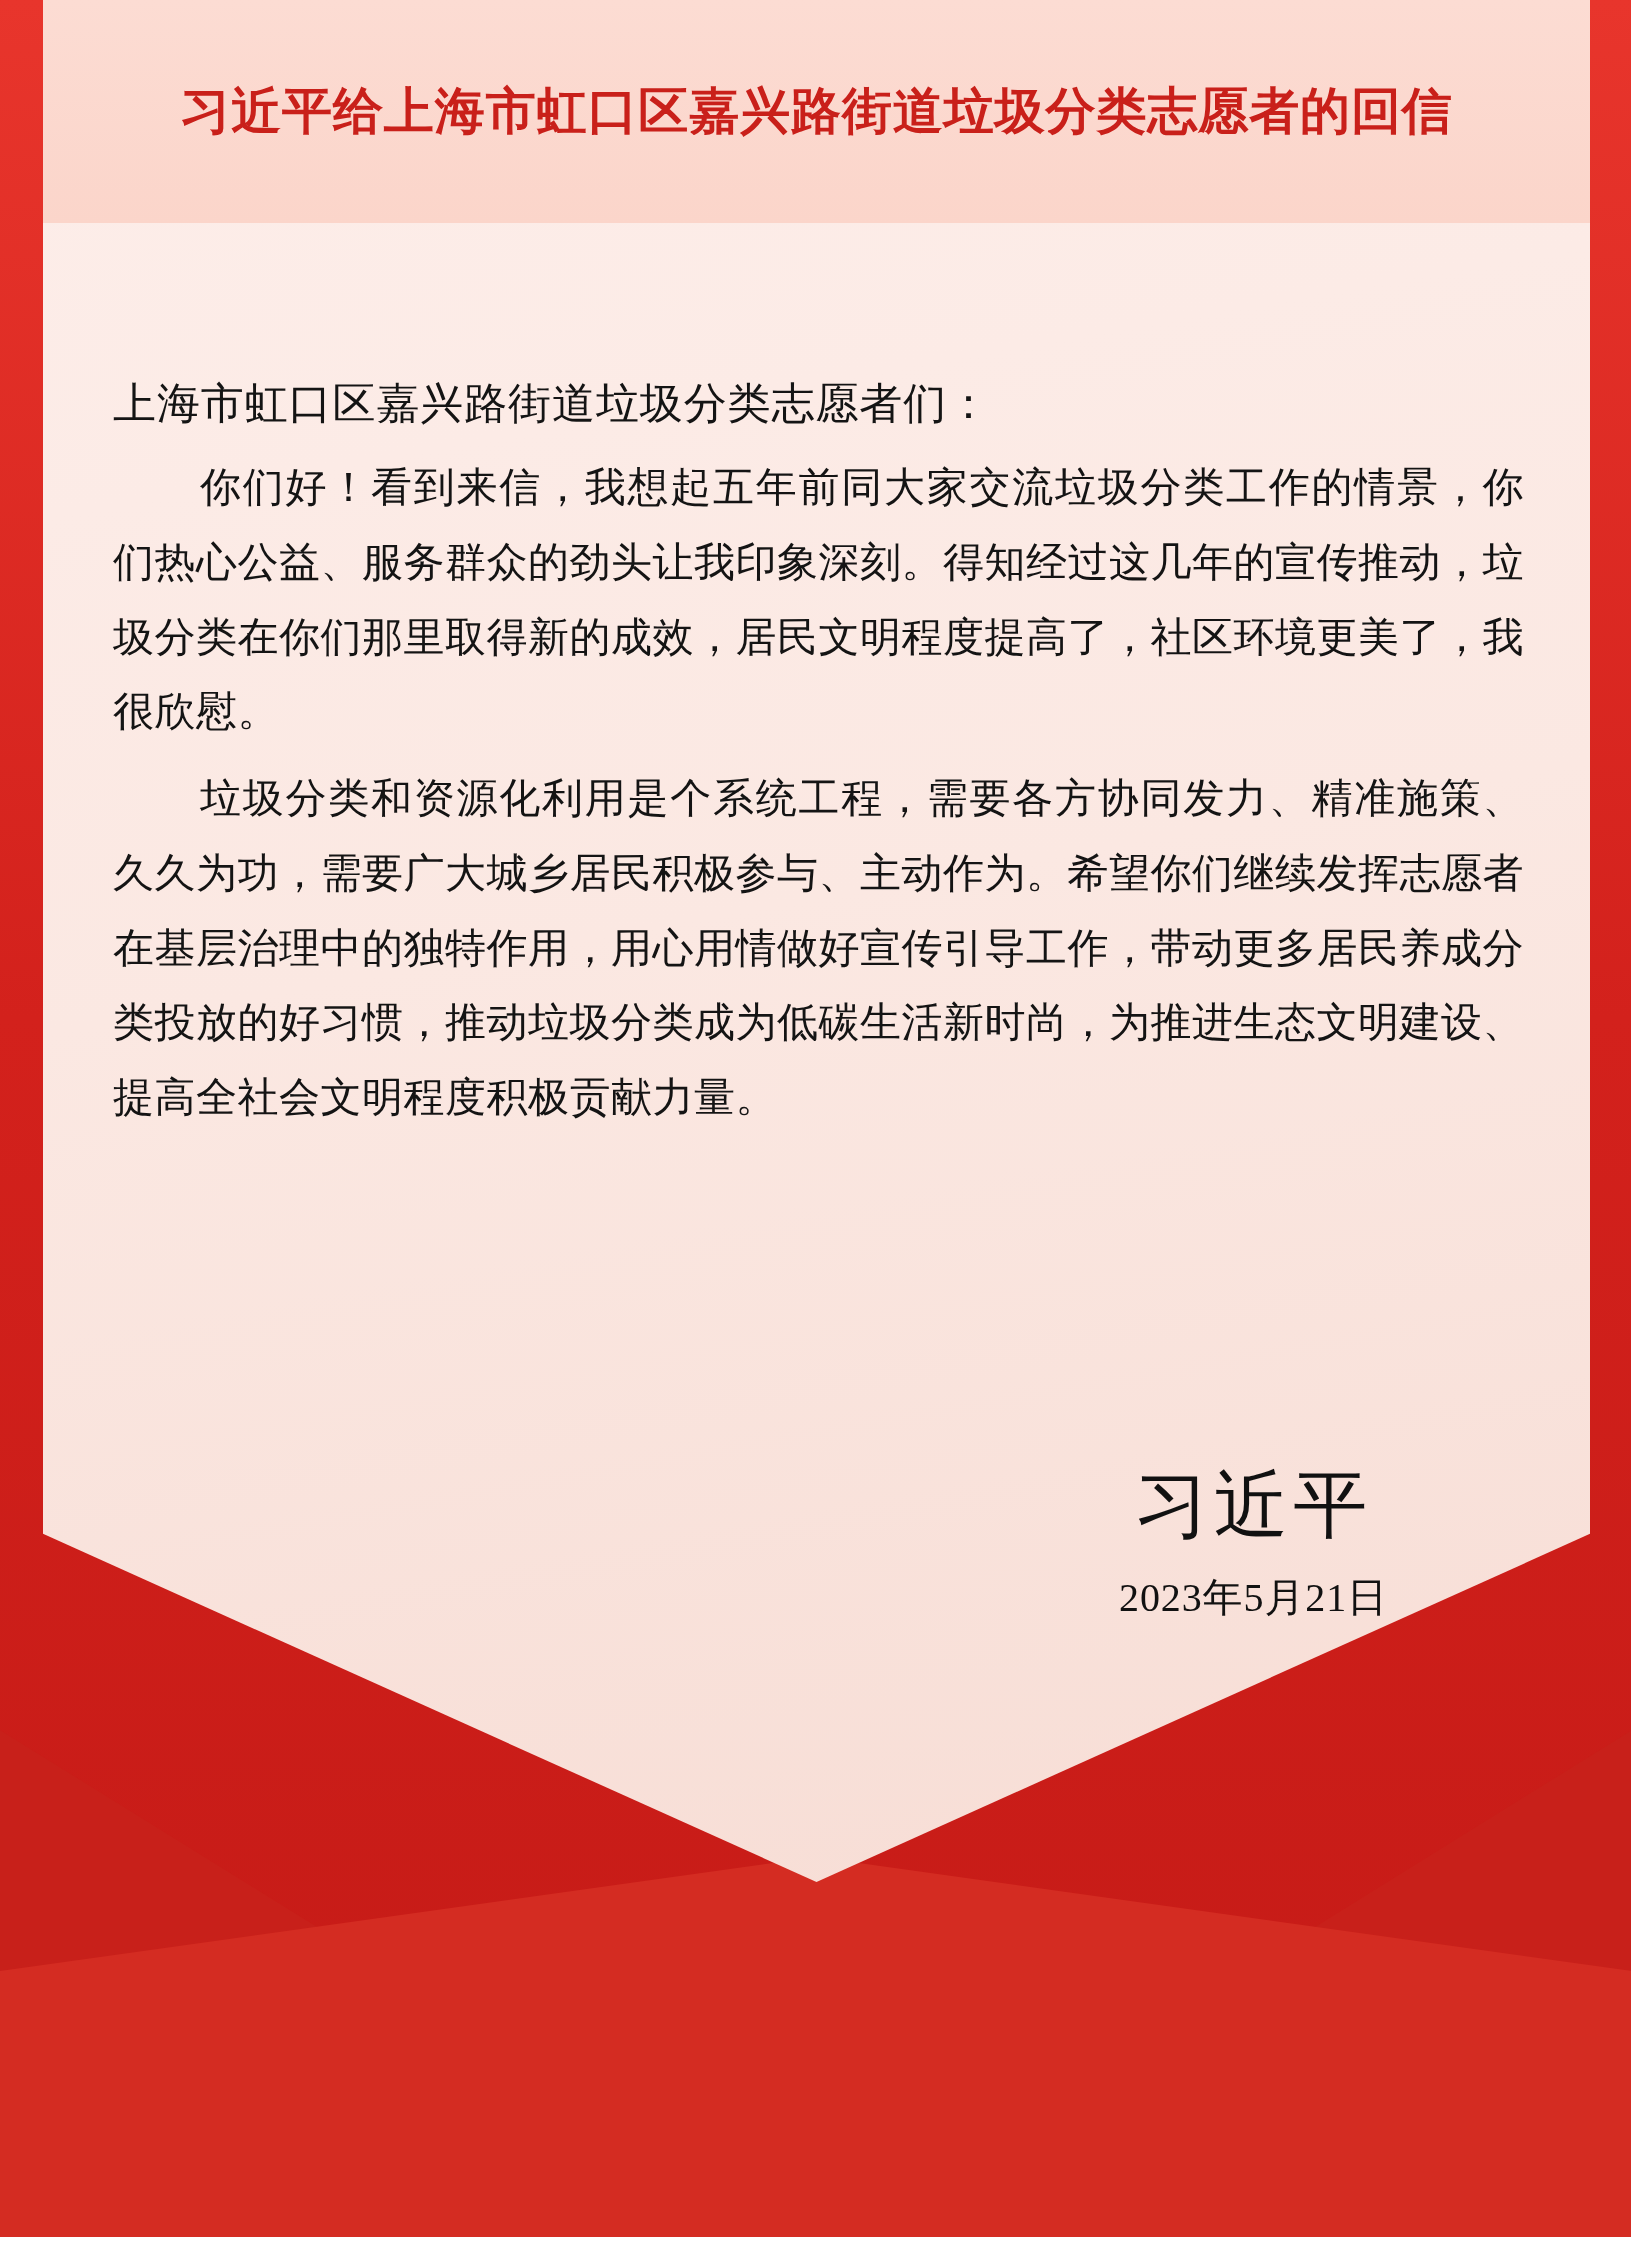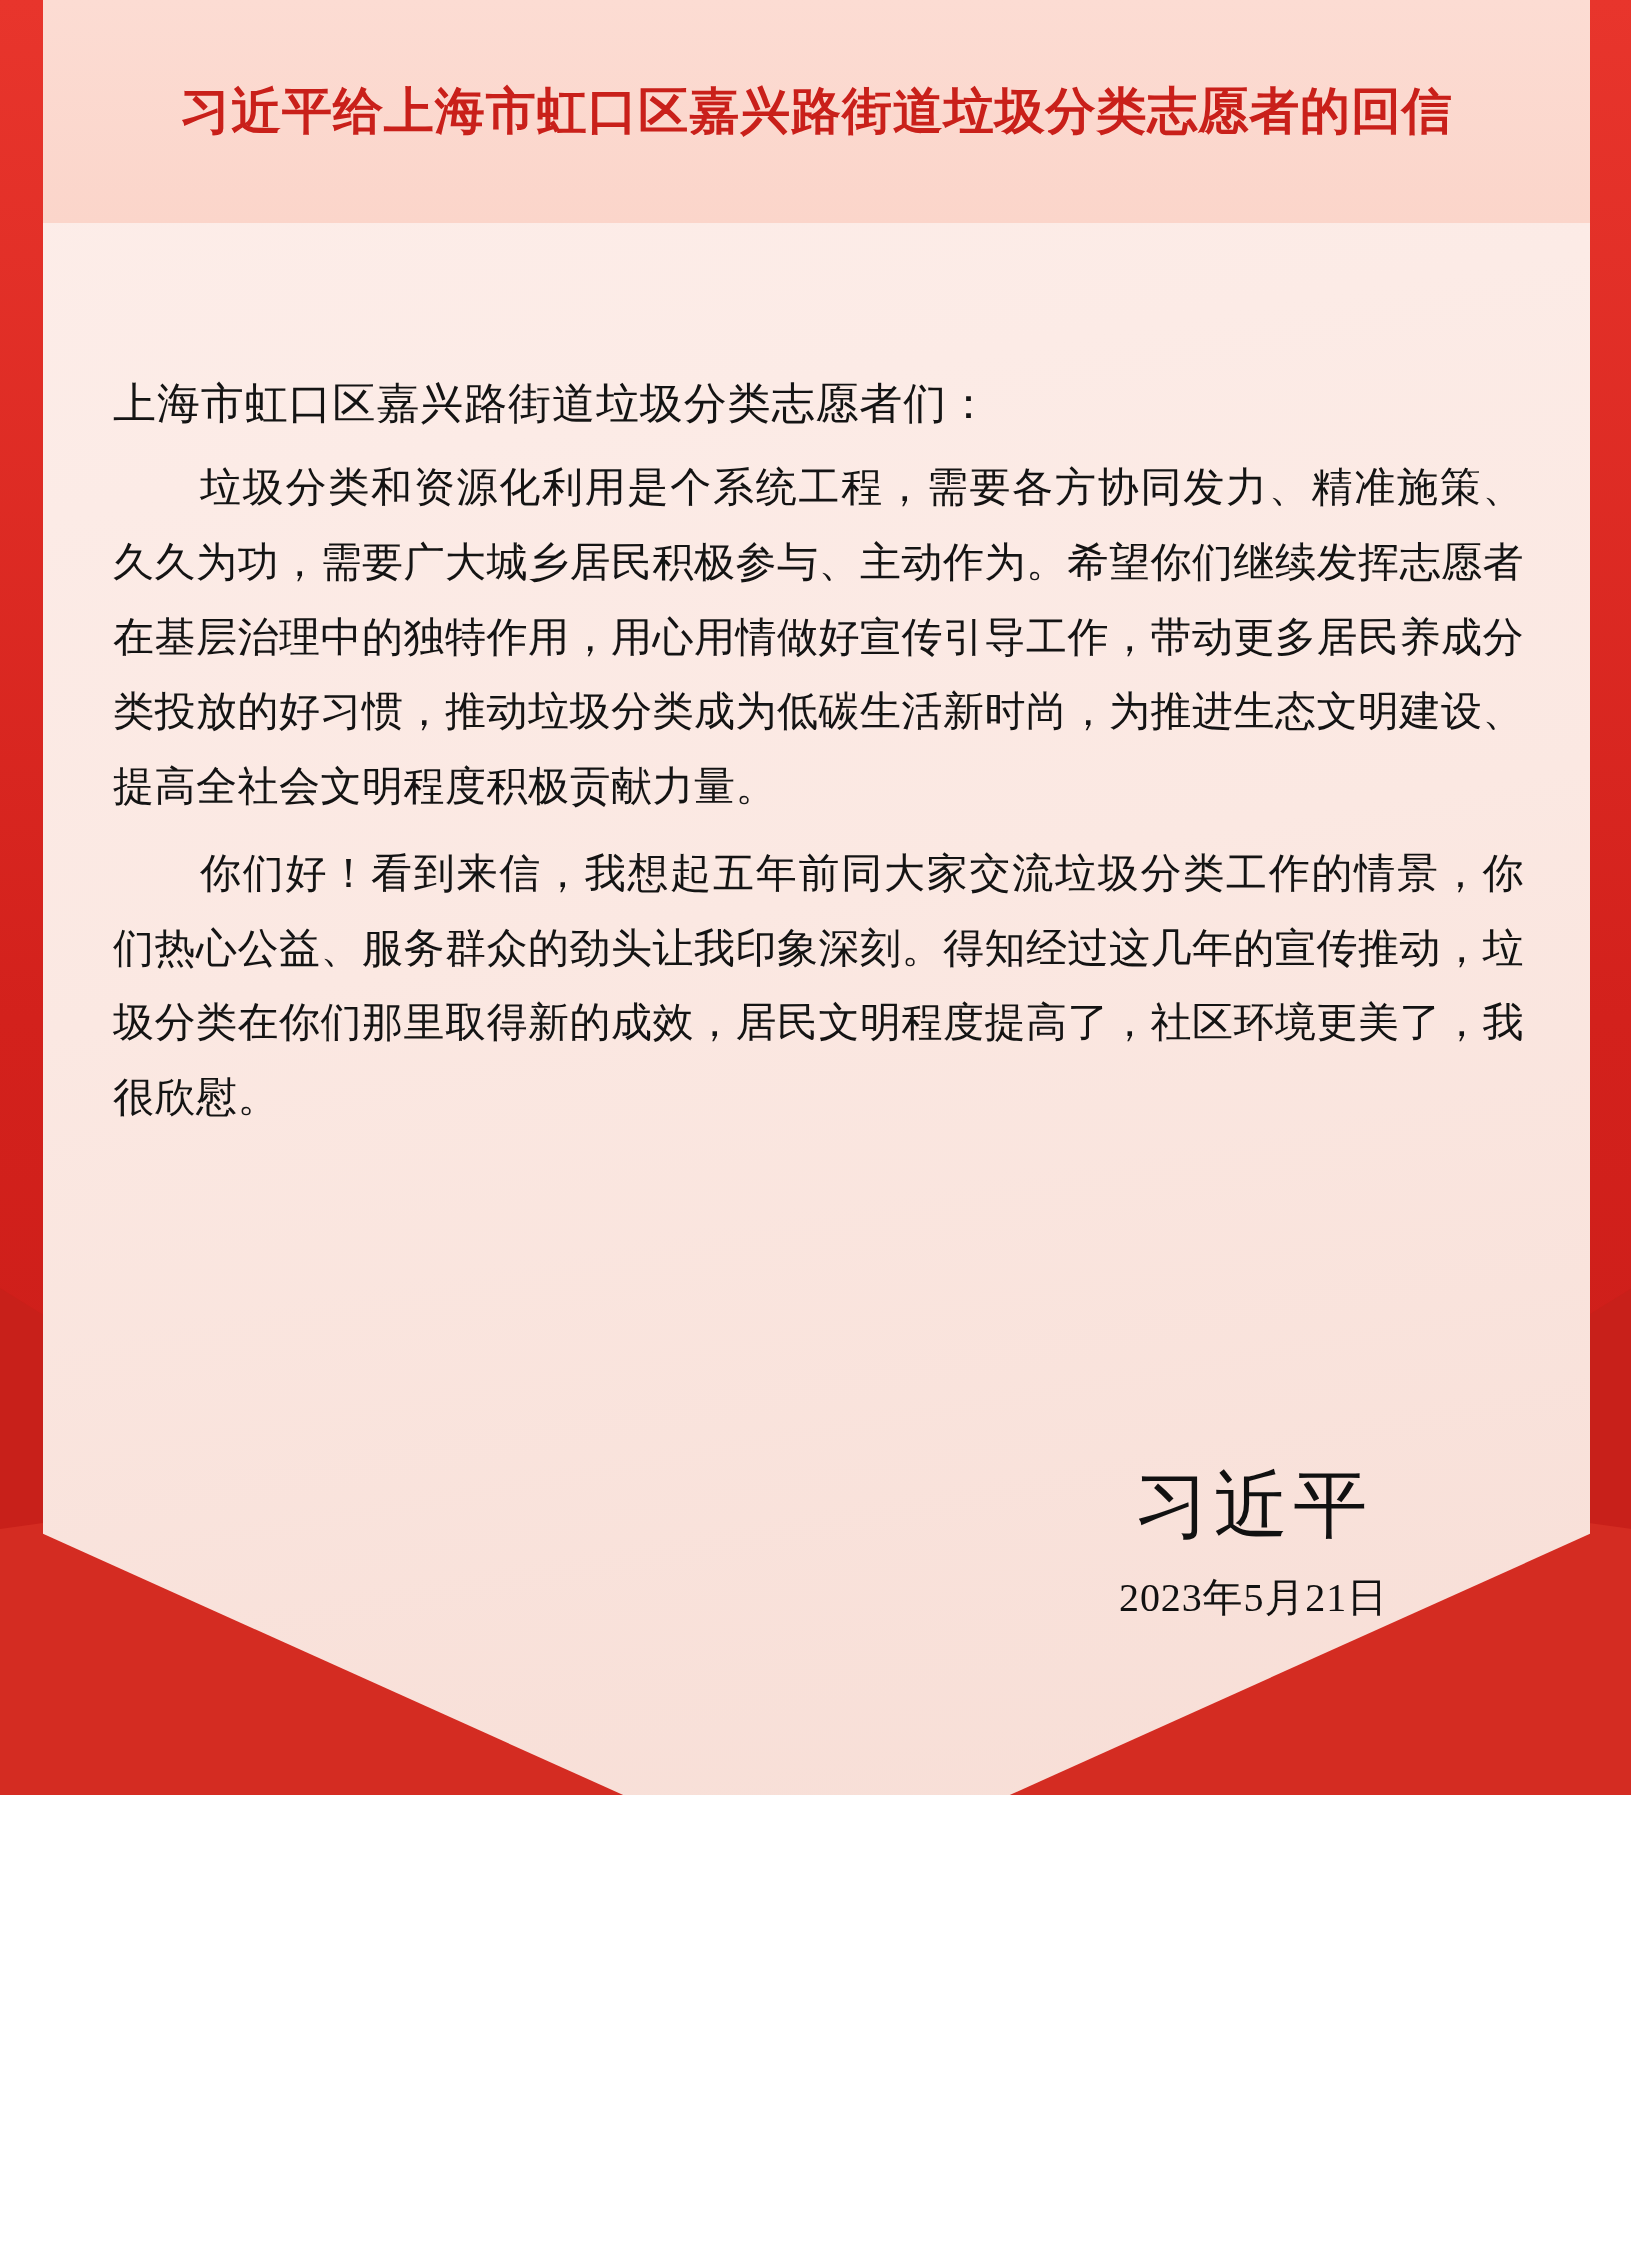--- a/index.html
+++ b/index.html
@@ -10,21 +10,21 @@
   body {
     width: 1632px;
     height: 2259px;
     font-family: "Liberation Serif", "DejaVu Serif", serif;
     overflow: hidden;
   }
 
   .poster {
     position: relative;
     width: 1632px;
-    height: 1795px;
+    height: 2237px;
     background: #be185d;
     overflow: hidden;
   }
 
   
   .env-base {
     position: absolute;
     left: 0; top: 0;
     width: 1632px;
     height: 2259px;
@@ -178,22 +178,22 @@
   <div class="flap-bottom"></div>
 
   <div class="letter"></div>
 
   <div class="title-band">
     <div class="title-text">习近平给上海市虹口区嘉兴路街道垃圾分类志愿者的回信</div>
   </div>
 
   <div class="body-wrap">
     <div class="salutation">上海市虹口区嘉兴路街道垃圾分类志愿者们：</div>
+    <div class="para">你们好！看到来信，我想起五年前同大家交流垃圾分类工作的情景，你们热心公益、服务群众的劲头让我印象深刻。得知经过这几年的宣传推动，垃圾分类在你们那里取得新的成效，居民文明程度提高了，社区环境更美了，我很欣慰。</div>
     <div class="para">垃圾分类和资源化利用是个系统工程，需要各方协同发力、精准施策、久久为功，需要广大城乡居民积极参与、主动作为。希望你们继续发挥志愿者在基层治理中的独特作用，用心用情做好宣传引导工作，带动更多居民养成分类投放的好习惯，推动垃圾分类成为低碳生活新时尚，为推进生态文明建设、提高全社会文明程度积极贡献力量。</div>
-    <div class="para">你们好！看到来信，我想起五年前同大家交流垃圾分类工作的情景，你们热心公益、服务群众的劲头让我印象深刻。得知经过这几年的宣传推动，垃圾分类在你们那里取得新的成效，居民文明程度提高了，社区环境更美了，我很欣慰。</div>
   </div>
 
   <div class="sign-wrap">
     <div class="sign-name">习近平</div>
     <div class="sign-date">2023年5月21日</div>
   </div>
 
 
 </div>
 

